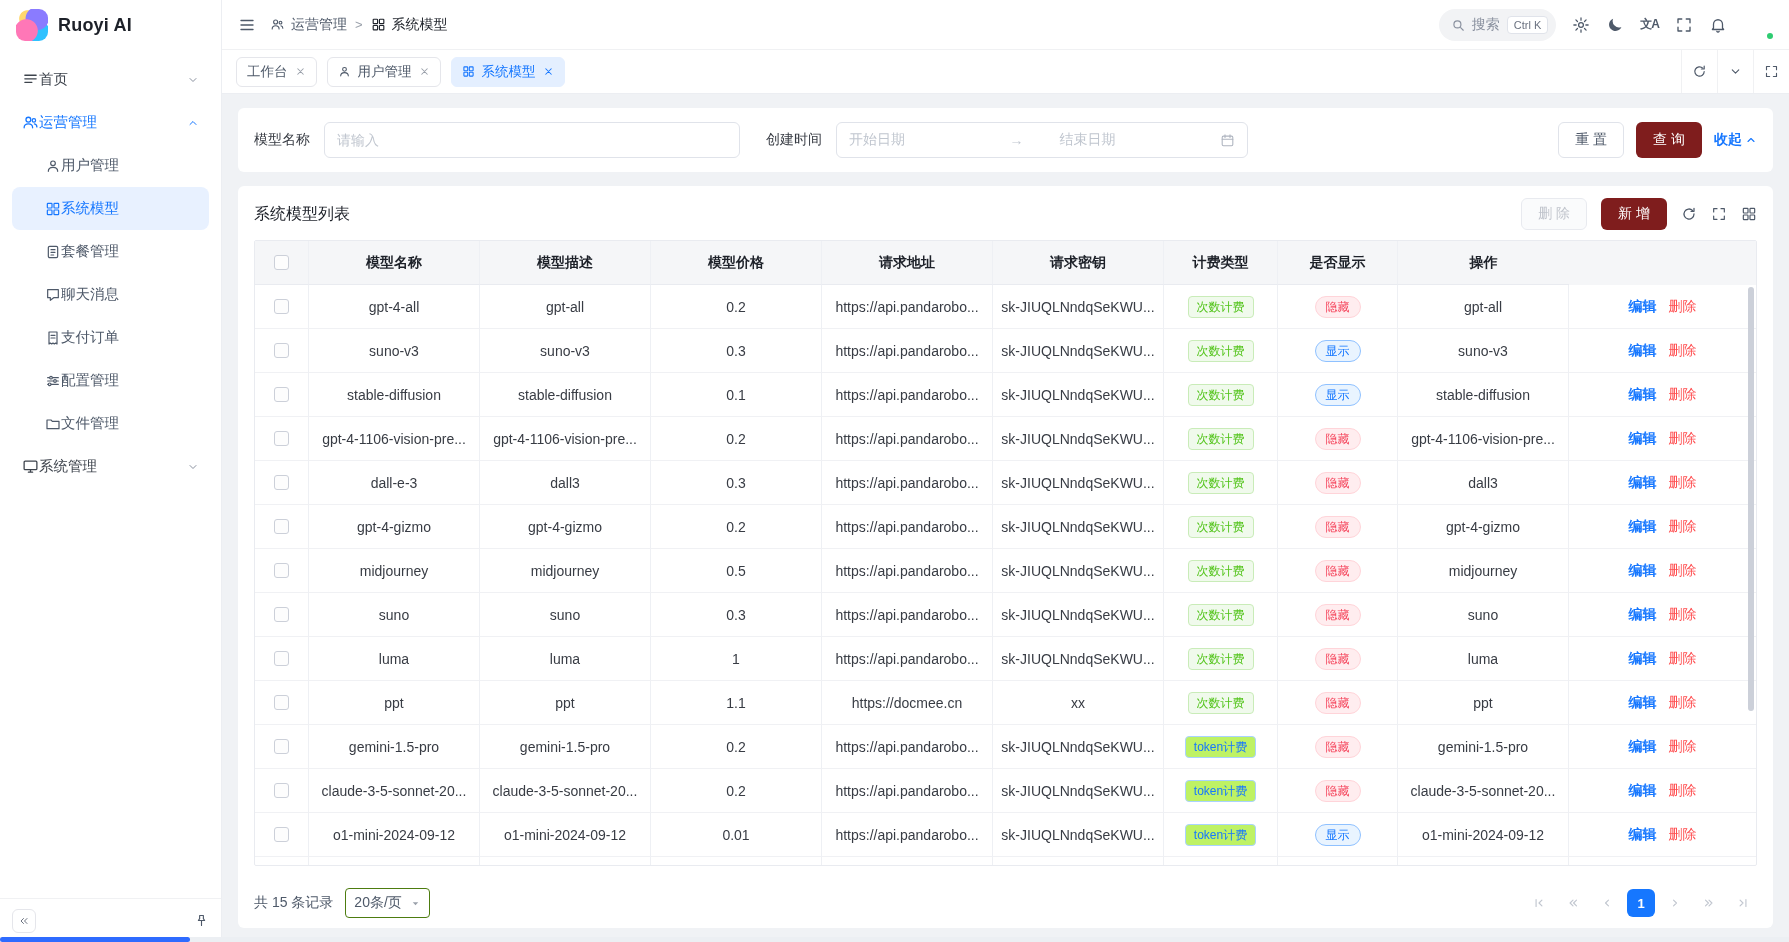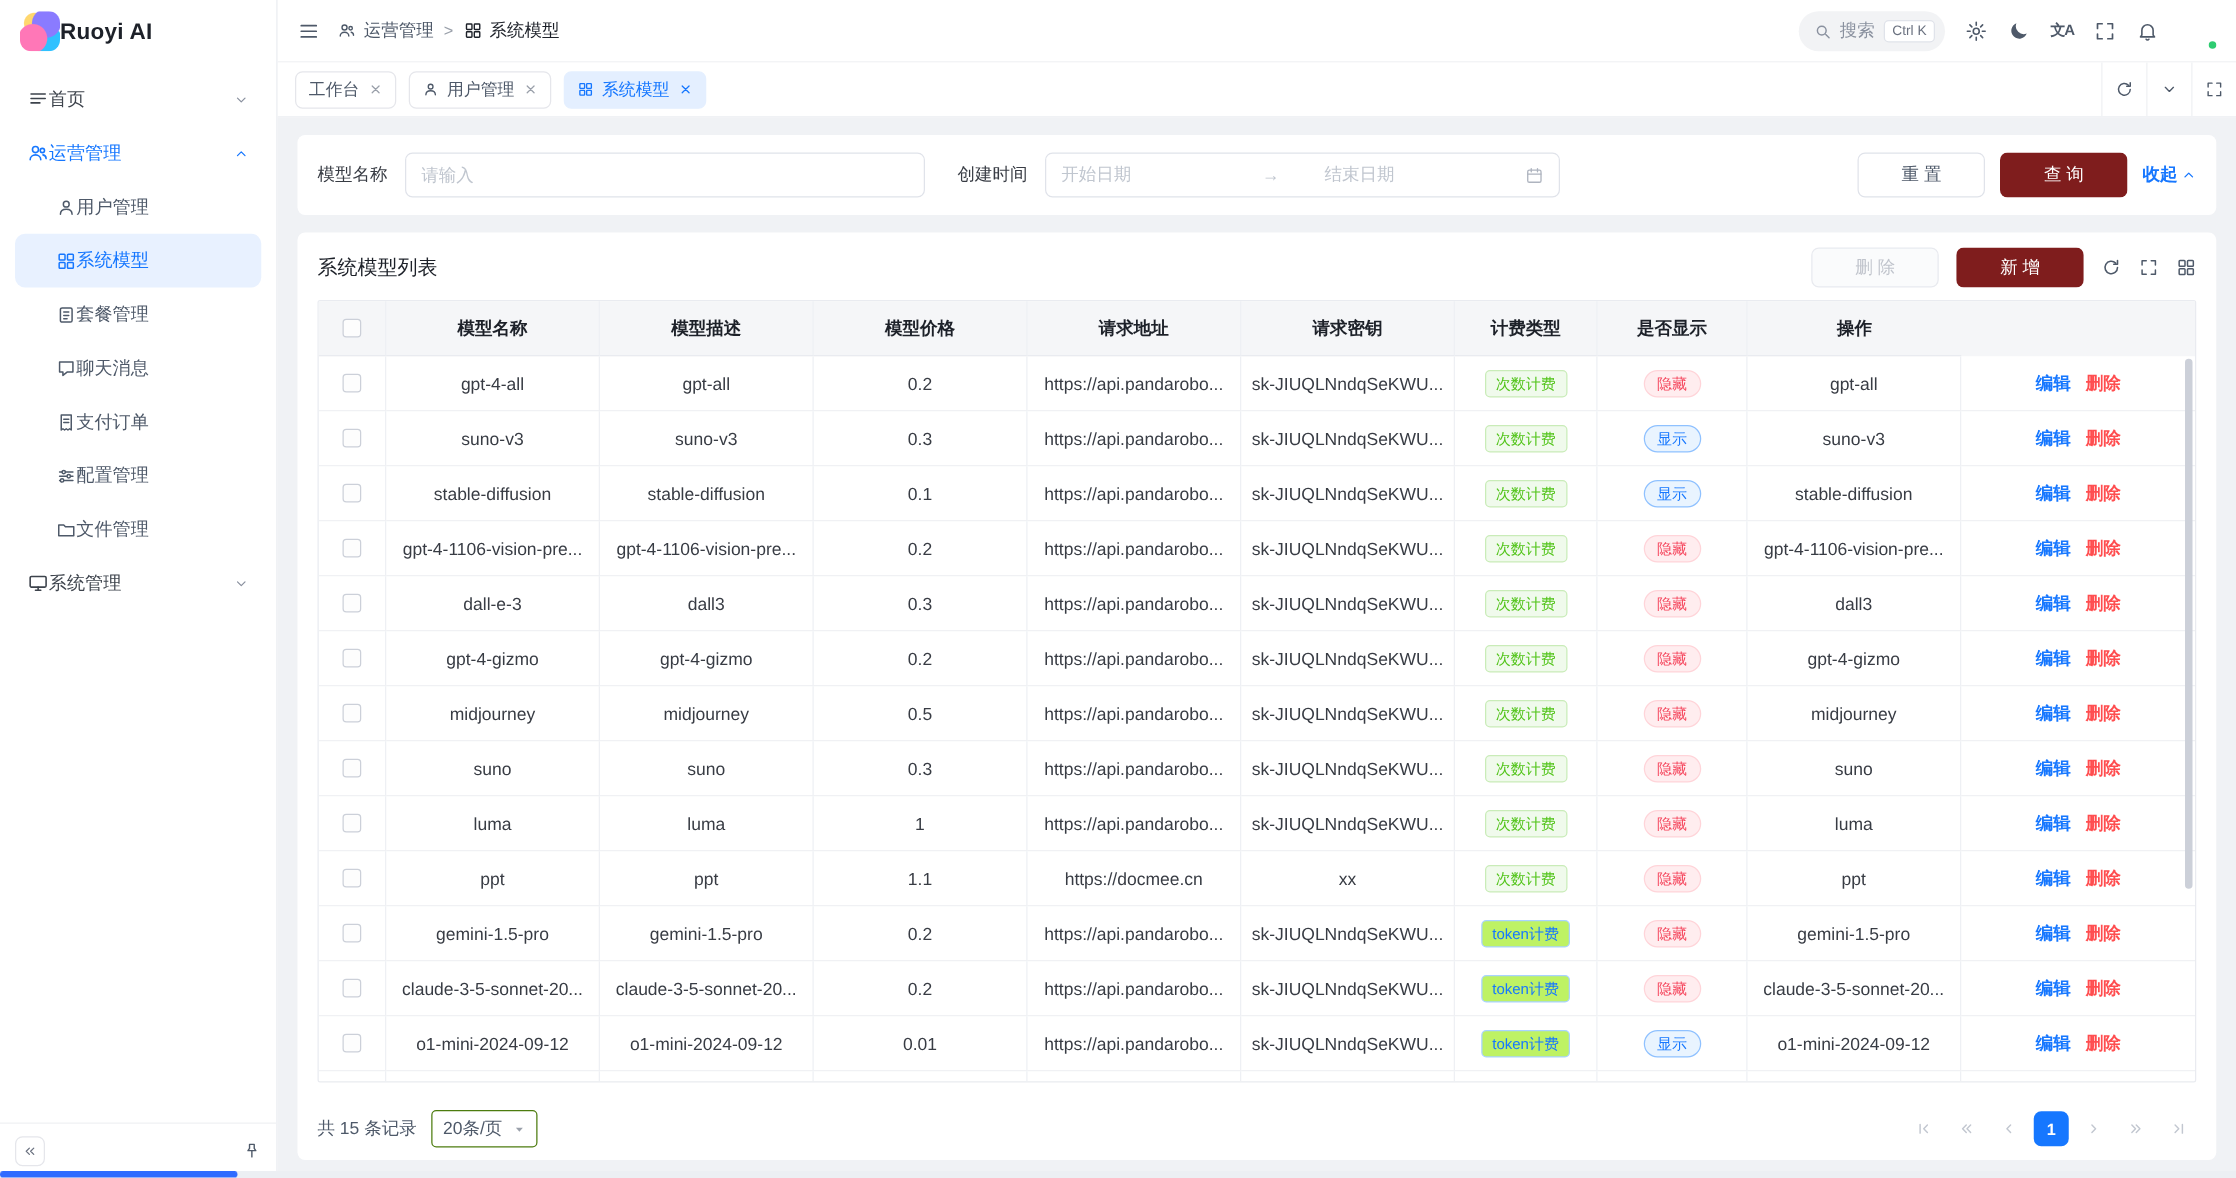--- a/index.html
+++ b/index.html
@@ -4,21 +4,21 @@
 <style>
   *{margin:0;padding:0;box-sizing:border-box}
   html,body{width:1789px;height:942px;overflow:hidden}
   body{font-family:"Liberation Sans","DejaVu Sans",sans-serif;font-size:14px;color:#383c44;background:#f0f2f5}
   [data-interactable="true"]{cursor:pointer}
   .svg{display:block}
   .app{display:flex;width:100%;height:100%}
 
   
   .sidebar{width:222px;background:#fff;border-right:1px solid #ecEEf2;display:flex;flex-direction:column;position:relative;z-index:2}
-  .logo-row{height:50px;display:flex;align-items:center;padding:0 16px;flex:0 0 auto}
+  .logo-row{height:50px;display:flex;align-items:center;gap:10px;padding:0 16px;flex:0 0 auto}
   .logo-mark{width:32px;height:32px;border-radius:9px;background:
     radial-gradient(circle at 32% 68%, #ff77b7 0 36%, transparent 39%),
     radial-gradient(circle at 66% 30%, #8a7bff 0 36%, transparent 39%),
     radial-gradient(circle at 70% 74%, #2fc1ff 0 34%, transparent 37%),
     radial-gradient(circle at 36% 30%, #ffd76e 0 26%, transparent 29%),#fff}
   .brand-name{font-size:18px;font-weight:700;color:#1d2129;letter-spacing:.2px}
   .nav{flex:1 1 auto;padding:8px 10px 0;overflow:hidden}
   .nav-item,.sub-item{height:43px;display:flex;align-items:center;border-radius:8px;color:#3d434c;font-size:14.5px;padding:0 10px;margin:0 2px}
   .nav-item .chev,.sub-item .chev{margin-left:auto;color:#8a919f}
   .nav-item.blue{color:#1677ff}
@@ -57,21 +57,21 @@
   .content{flex:1;padding:14px 16px;overflow:hidden;display:flex;flex-direction:column}
   .panel{background:#fff;border-radius:6px}
   .filter-panel{display:flex;align-items:center;gap:12px;padding:14px 16px;margin-bottom:14px}
   .f-label{color:#383c44;margin-right:2px;white-space:nowrap}
   .f-input{width:416px;height:36px;border:1px solid #e0e3ea;border-radius:6px;padding:0 12px;font-size:14px;color:#383c44;outline:none;background:#fff;font-family:inherit}
   .f-input::placeholder{color:#c0c6cf}
   .range{width:412px;height:36px;border:1px solid #e0e3ea;border-radius:6px;display:flex;align-items:center;gap:10px;padding:0 12px;color:#c0c6cf;background:#fff}
   .range .ph{flex:1}
   .range .cal{margin-left:auto;color:#aeb4bf;display:flex}
   .filter-right{margin-left:auto;display:flex;align-items:center;gap:12px}
-  .btn{height:36px;border-radius:6px;display:inline-flex;align-items:center;justify-content:center;padding:0 34px;font-size:14px;border:1px solid transparent;white-space:nowrap}
+  .btn{height:36px;border-radius:6px;display:inline-flex;align-items:center;justify-content:center;padding:0 16px;font-size:14px;border:1px solid transparent;white-space:nowrap}
   .btn-default{background:#fff;border-color:#e0e3ea;color:#4e5969}
   .btn-primary{background:#7f1d1d;color:#fff}
   .btn-disabled{background:#fafbfc;border-color:#e8eaef;color:#c0c4cc}
   .link-collapse{color:#1677ff;display:flex;align-items:center;gap:3px;font-weight:600}
 
   
   .table-panel{flex:1;padding:12px 16px;display:flex;flex-direction:column;overflow:hidden}
   .tp-head{display:flex;align-items:center;height:36px;margin-bottom:10px}
   .tp-title{font-size:16px;font-weight:500;color:#1d2129}
   .tp-actions{margin-left:auto;display:flex;align-items:center;gap:14px}
@@ -86,21 +86,21 @@
   .tbody-clip .tr .td{border-bottom:1px solid #f0f1f4}
   .checkbox{width:15px;height:15px;border:1px solid #ccd0d9;border-radius:3px;background:#fdfdfd}
   .tag{display:inline-block;font-size:12px;line-height:20px;padding:0 8px;border-radius:4px;border:1px solid transparent}
   .tag-visible{border-radius:11px;padding:0 10px}
   .tag-green{background:#f0faec;border-color:#c9ecb8;color:#52c41a}
   .tag-blue{background:#bef264;border-color:#a9d3ff;color:#1677ff}
   .tag-red{background:#ffedef;border-color:#ffd4d9;color:#f5455c}
   .tag-show{background:#e9f4ff;border-color:#8fc1ff;color:#1677ff}
   .ops{gap:12px}
   .link-edit{color:#1677ff;font-weight:600}
-  .link-del{color:#ff4d4f;font-weight:700}
+  .link-del{color:#ff4d4f;font-weight:400}
   .v-scrollbar{position:absolute;right:2px;top:46px;width:6px;height:424px;border-radius:3px;background:#ccd0d9}
 
   
   .pager{margin-top:22px;display:flex;align-items:center;gap:12px;color:#4e5969}
   .page-size{height:30px;border:1px solid #4d7c0f;border-radius:4px;display:flex;align-items:center;gap:8px;padding:0 8px;background:#fff;color:#4e5969}
   .page-size .caret{color:#9aa0aa;display:flex}
   .pager-right{margin-left:auto;display:flex;align-items:center;gap:6px}
   .pg-btn{width:28px;height:28px;display:flex;align-items:center;justify-content:center;color:#c2c7d0;border-radius:6px}
   .pg-current{background:#1677ff;color:#fff;font-size:13px;font-weight:600}
 

